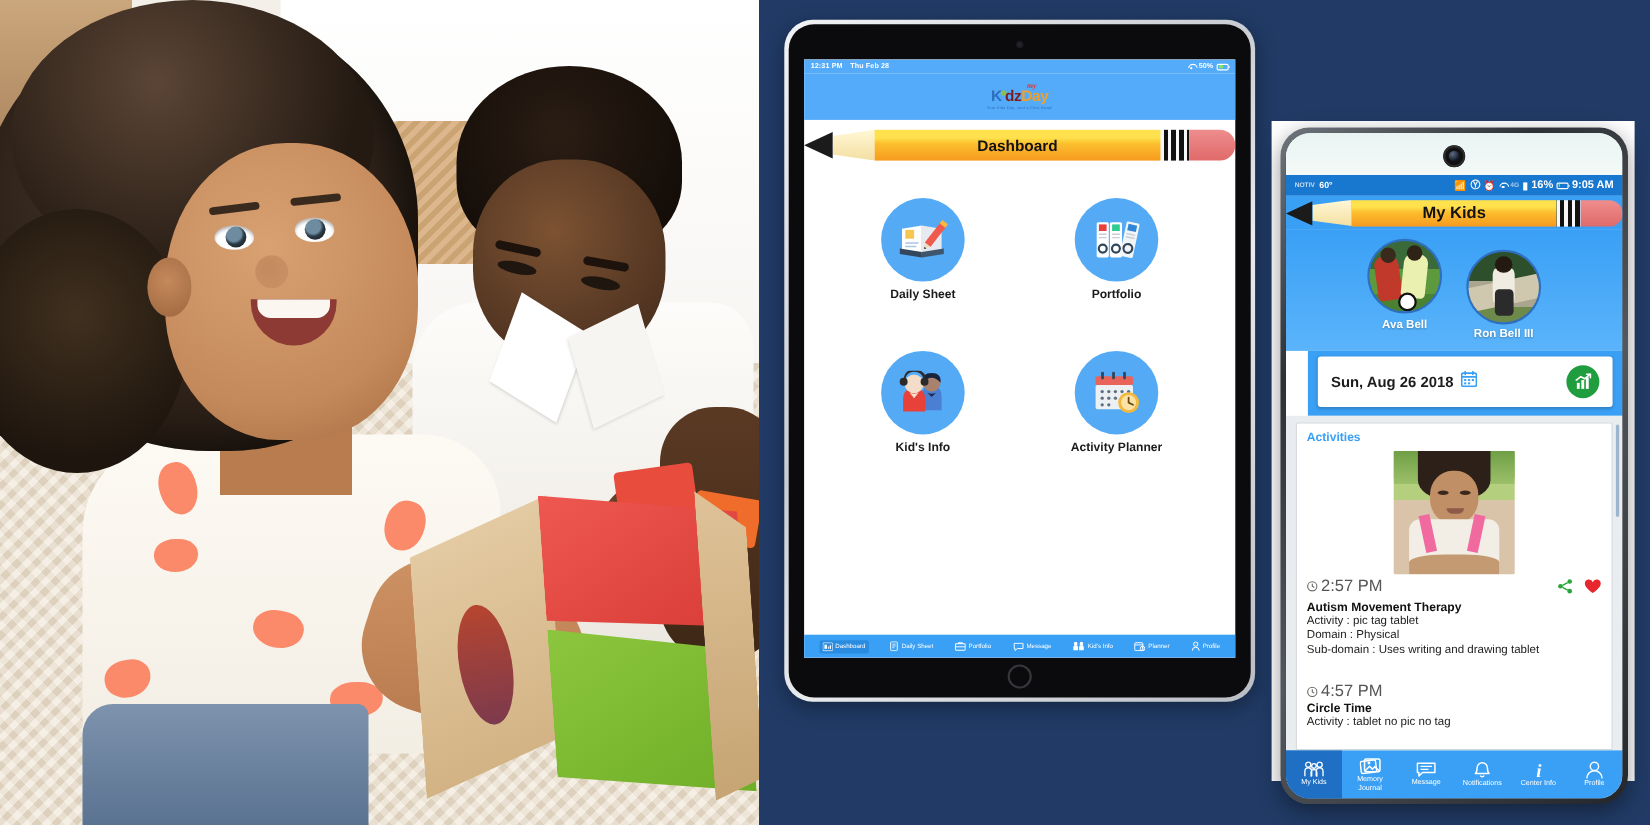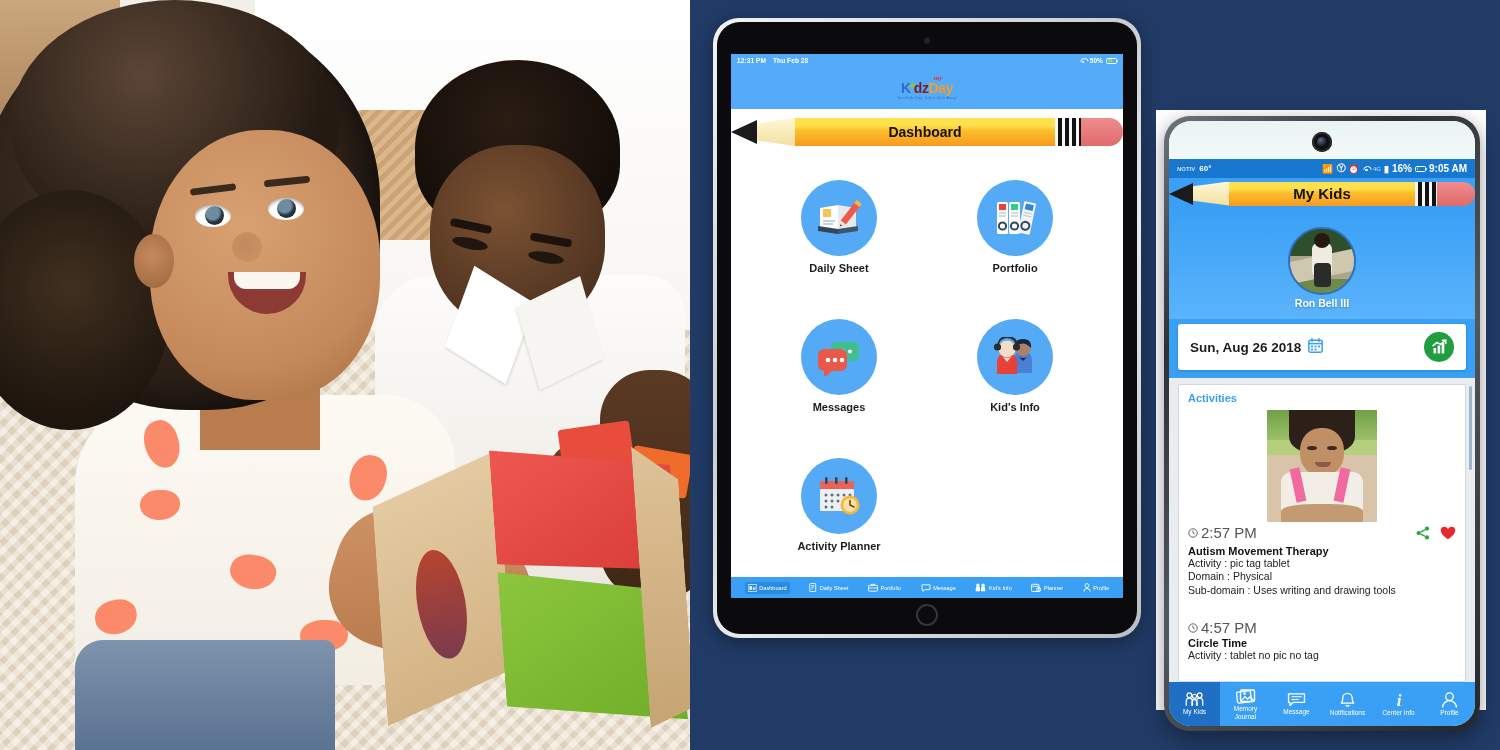--- a/index.html
+++ b/index.html
@@ -199,21 +199,21 @@
     display:flex;justify-content:center;gap:22px;}
   .kid{display:flex;flex-direction:column;align-items:center;cursor:pointer;}
   .kid .av{width:68px;height:68px;border-radius:50%;border:2px solid #2e6fbf;overflow:hidden;position:relative;}
   .kid .nm{font-size:10.5px;font-weight:bold;color:#fff;margin-top:4px;
     text-shadow:0 1px 2px rgba(0,0,0,.3);}
   .kid.second{margin-top:10px;}
   .kid.second .nm{margin-top:2px;}
   .av1{background:linear-gradient(180deg,#3a6a3a 0 40%,#5d9a3e 40% 75%,#4b8232 75%);}
   .av2{background:linear-gradient(180deg,#2e4f2c 0 42%,#a9a58e 42% 78%,#6d8a4a 78%);}
 
-  .datebar{background:#3aa0f5;padding:5px 9px 8px;}
+  .datebar{background:#3aa0f5;padding:5px 9px 8px;margin-left:20px;}
   .datecard{background:#fff;border-radius:3px;height:46px;display:flex;align-items:center;
     padding:0 12px;box-shadow:0 1px 3px rgba(0,0,0,.2);}
   .datecard .dt{font-size:13.5px;font-weight:bold;color:#1d1d1f;}
   .datecard .growth{margin-left:auto;width:30px;height:30px;border-radius:50%;background:#1f9d3f;
     display:flex;align-items:center;justify-content:center;cursor:pointer;}
 
   .content{flex:1;background:#e9edf0;padding:6px 9px 0;overflow:hidden;position:relative;}
   .card{background:#fff;border:1px solid #d4d9dd;border-radius:2px;height:100%;padding:7px 9px 0;overflow:hidden;}
   .card h4{font-size:11px;color:#3aa0f5;font-weight:bold;}
   .act-img{width:110px;height:112px;margin:6px auto 2px;display:block;border-radius:1px;
@@ -371,34 +371,20 @@
                   <rect x="28" y="4" width="12" height="32" rx="1.5" fill="#f2f5f8"></rect>
                   <rect x="30" y="6" width="8" height="6" fill="#2f86d6"></rect>
                   <path d="M30 15 h8 M30 18 h8" stroke="#c8ced4" stroke-width="1.3"></path>
                   <circle cx="34" cy="28" r="4" fill="none" stroke="#32475c" stroke-width="2"></circle>
                 </g>
               </svg>
             </div>
             <div class="lbl">Portfolio</div>
           </div>
 
-          <div class="tile">
-            <div class="circ">
-              <svg width="46" height="38" viewBox="0 0 46 38">
-                <path d="M20 4 h18 a5 5 0 0 1 5 5 v9 a5 5 0 0 1 -5 5 h-11 l-7 6 v-6 a5 5 0 0 1 -5 -5 v-9 a5 5 0 0 1 5 -5 z" fill="#3fbf8f"></path>
-                <circle cx="27" cy="13.5" r="2" fill="#fff"></circle>
-                  <circle cx="34" cy="13.5" r="2" fill="#fff"></circle>
-                <path d="M8 11 h17 a6 6 0 0 1 6 6 v10 a6 6 0 0 1 -6 6 h-9 l-8 7 v-7 a6 6 0 0 1 -6 -6 v-10 a6 6 0 0 1 6 -6 z" fill="#e9594b"></path>
-                <circle cx="12" cy="22" r="2.3" fill="#fff"></circle>
-                  <circle cx="19" cy="22" r="2.3" fill="#fff"></circle>
-                  <circle cx="26" cy="22" r="2.3" fill="#fff"></circle>
-              </svg>
-            </div>
-            <div class="lbl">Messages</div>
-          </div>
 
 
           <div class="tile">
             <div class="circ">
               <svg width="48" height="40" viewBox="0 0 48 40">
                 <path d="M32 14 q9 0 9 10 v12 h-18 v-12 q0-10 9-10z" fill="#4a7fd4"></path>
                 <circle cx="32" cy="11" r="8" fill="#a8826c"></circle>
                 <path d="M24 11 q8-9 16 0 1-9 -8 -9 -9 0 -8 9z" fill="#18243d"></path>
                 <path d="M28 20 l4 4 l4 -4 q-4 2 -8 0z" fill="#1d2b47"></path>
                 <path d="M16 16 q10 0 10 10 v11 h-20 v-11 q0-10 10-10z" fill="#e8413a"></path>
@@ -535,20 +521,30 @@
           <div class="p-tip"></div>
           <div class="p-wood"></div>
           <div class="p-body">
             <span>My Kids</span>
           </div>
           <div class="p-ferrule"></div>
           <div class="p-eraser"></div>
         </div>
 
         <div class="kids-row">
+          <div class="kid">
+            <div class="av av1">
+              <div style="position:absolute;left:6px;top:14px;width:22px;height:40px;background:#c0392b;border-radius:8px 8px 4px 4px;transform:rotate(-8deg)"></div>
+              <div style="position:absolute;left:30px;top:12px;width:22px;height:40px;background:#eaf0b0;border-radius:8px 8px 4px 4px;transform:rotate(6deg)"></div>
+              <div style="position:absolute;left:10px;top:6px;width:14px;height:14px;border-radius:50%;background:#3a2a1c"></div>
+              <div style="position:absolute;left:34px;top:4px;width:14px;height:14px;border-radius:50%;background:#2f2216"></div>
+              <div style="position:absolute;left:26px;top:47px;width:17px;height:17px;border-radius:50%;background:#fff;border:2px solid #111"></div>
+            </div>
+            <div class="nm">Ava Bell</div>
+          </div>
           <div class="kid second">
             <div class="av av2">
               <div style="position:absolute;left:0;top:26px;width:68px;height:22px;background:#cfc7ae;transform:rotate(-12deg)"></div>
               <div style="position:absolute;left:22px;top:14px;width:20px;height:34px;background:#f0ece2;border-radius:6px"></div>
               <div style="position:absolute;left:24px;top:4px;width:16px;height:15px;border-radius:50%;background:#241a12"></div>
               <div style="position:absolute;left:24px;top:34px;width:17px;height:24px;border-radius:4px;background:#2b2b2b"></div>
             </div>
             <div class="nm">Ron Bell III</div>
           </div>
         </div>
@@ -619,21 +615,21 @@
                 <span>
                   <svg width="16" height="14" viewBox="0 0 16 14">
                       <path d="M8 13.2S.8 8.6.8 4.7A3.7 3.7 0 0 1 8 3.3 3.7 3.7 0 0 1 15.2 4.7C15.2 8.6 8 13.2 8 13.2z" fill="#e8262d"></path>
                     </svg>
                 </span>
               </span>
             </div>
             <div class="a-title">Autism Movement Therapy</div>
             <div class="a-line">Activity : pic tag tablet</div>
             <div class="a-line">Domain : Physical</div>
-            <div class="a-line">Sub-domain : Uses writing and drawing tools</div>
+            <div class="a-line">Sub-domain : Uses writing and drawing tablet</div>
 
             <div class="time" style="margin-top:22px">
               <svg width="10" height="10" viewBox="0 0 10 10">
                   <circle cx="5" cy="5" r="4.2" fill="none" stroke="#666" stroke-width="1"></circle>
                   <path d="M5 2.6V5l1.8 1.1" stroke="#666" stroke-width="1" fill="none"></path>
                 </svg>
               <span>4:57 PM</span>
             </div>
             <div class="a-title">Circle Time</div>
             <div class="a-line">Activity : tablet no pic no tag</div>

